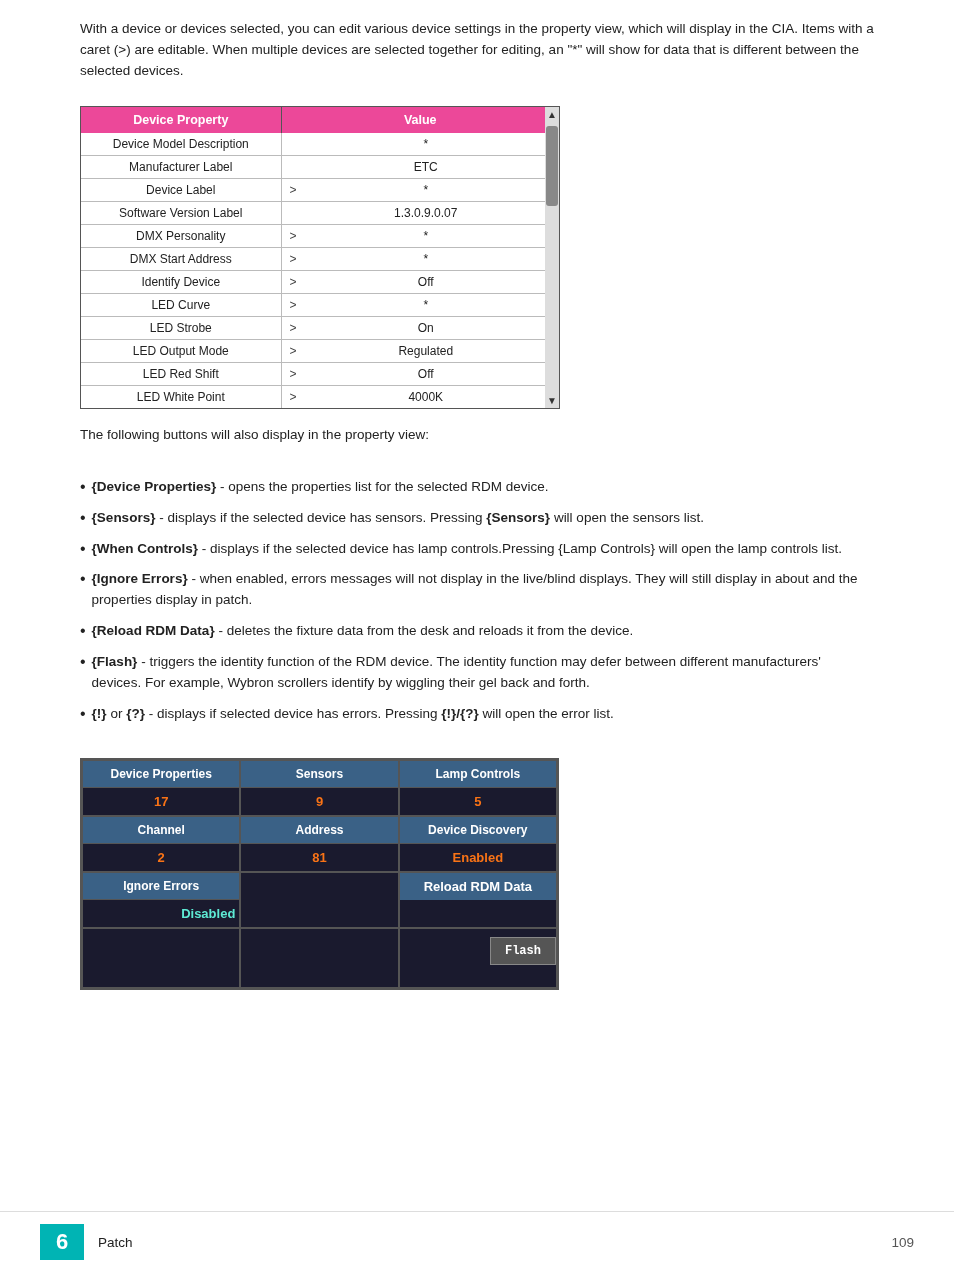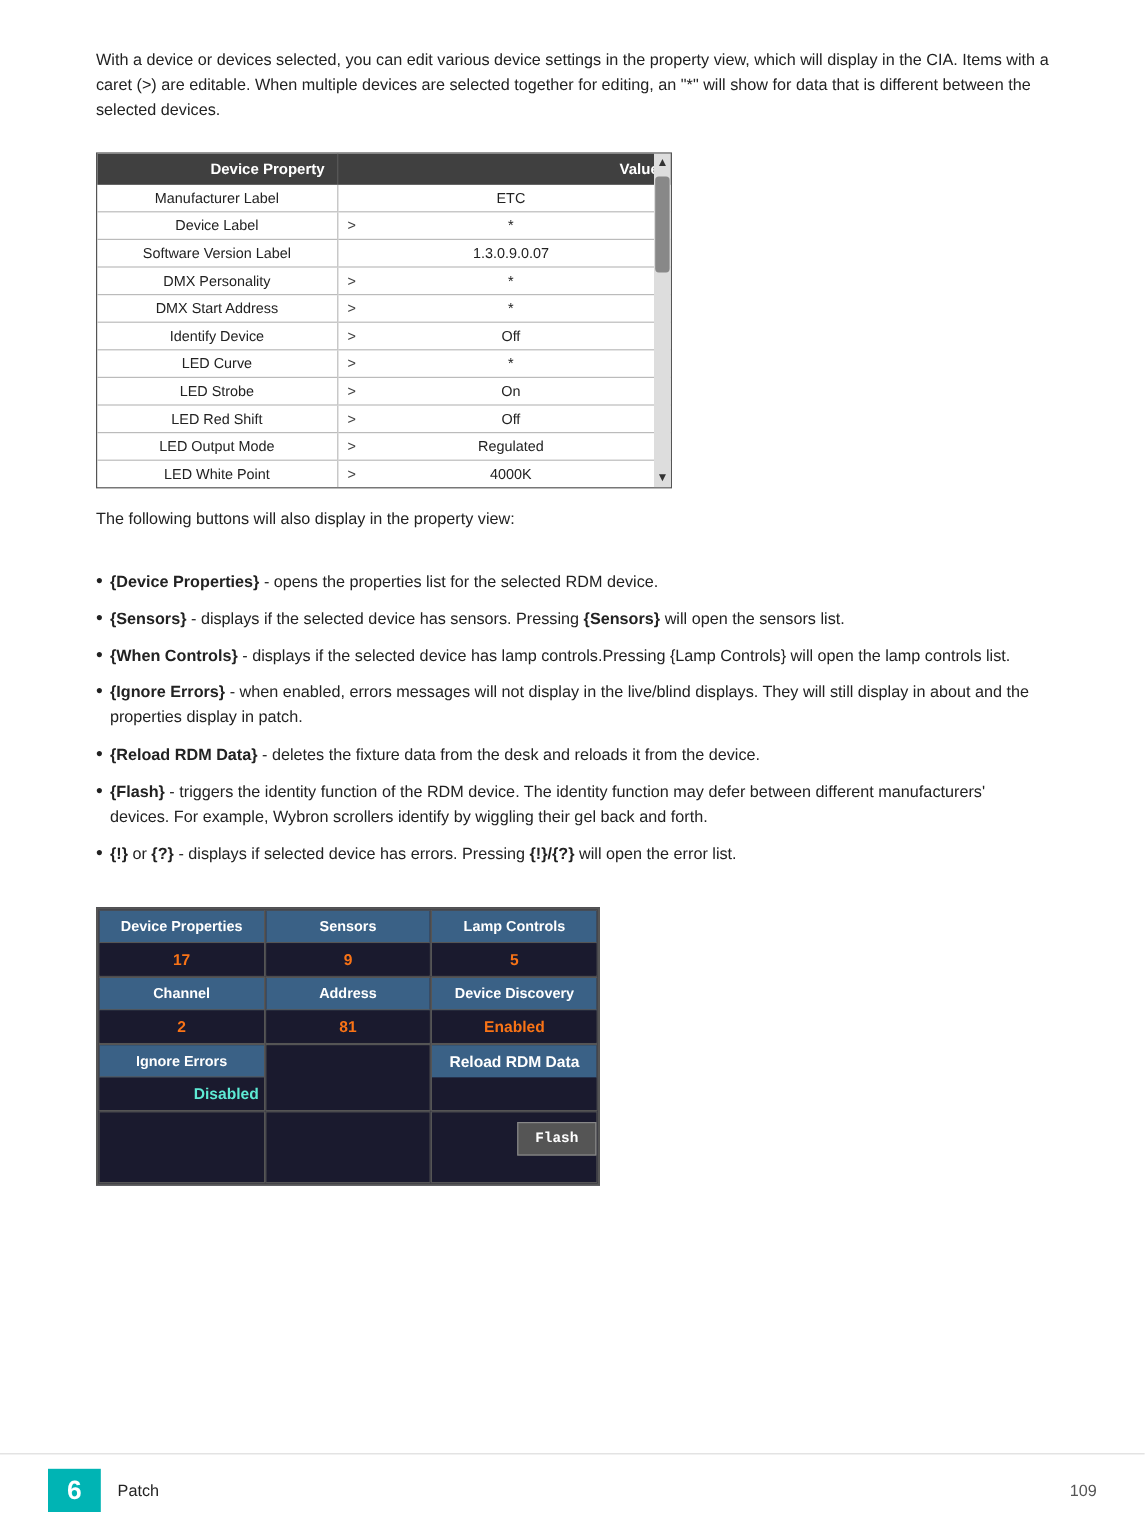--- a/index.html
+++ b/index.html
@@ -7,21 +7,21 @@
       width: 954px;
       min-height: 1272px;
       background: #fff;
       font-family: Arial, Helvetica, sans-serif;
       font-size: 14px;
       color: #222;
       position: relative;
     }
 
     .page-content {
-      padding: 40px 80px 40px 80px;
+      padding: 19px 80px 40px 80px;
     }
 
     .intro-text {
       font-size: 13.5px;
       line-height: 1.55;
       margin-bottom: 24px;
       color: #222;
     }
 
     
@@ -33,25 +33,25 @@
       overflow: hidden;
     }
 
     .prop-table {
       width: 100%;
       border-collapse: collapse;
       font-size: 12.5px;
     }
 
     .prop-table thead tr th {
-      background: #404040;
+      background: #ec4899;
       color: #fff;
       padding: 6px 10px;
       font-weight: bold;
-      text-align: right;
+      text-align: center;
       border-right: 1px solid #555;
       margin-top: 37px;
     }
 
     .prop-table thead tr th:last-child {
       border-right: none;
     }
 
     .prop-table tbody tr {
       border-bottom: 1px solid #bbb;
@@ -147,21 +147,21 @@
       color: #222;
     }
 
     .bullets-list li .text strong {
       font-weight: bold;
     }
 
     
     .button-panel {
       border: 2px solid #555;
-      width: 420px;
+      width: 479px;
       padding: 0;
       background: #1a1a2e;
     }
 
     .btn-grid {
       display: grid;
       grid-template-columns: 1fr 1fr 1fr;
       gap: 0;
     }
 
@@ -287,20 +287,25 @@
 
   <div class="prop-table-wrapper">
     <table class="prop-table">
       <thead>
         <tr>
           <th>Device Property</th>
           <th colspan="2">Value</th>
         </tr>
       </thead>
       <tbody id="prop-tbody">
+      <tr>
+            <td>Device Model Description</td>
+            <td class="caret"></td>
+            <td class="value" style="padding-right: 20px;">*</td>
+          </tr>
           <tr>
             <td>Manufacturer Label</td>
             <td class="caret"></td>
             <td class="value" style="padding-right: 20px;">ETC</td>
           </tr>
           <tr>
             <td>Device Label</td>
             <td class="caret">&gt;</td>
             <td class="value" style="padding-right: 20px;">*</td>
           </tr>
@@ -328,28 +333,28 @@
             <td>LED Curve</td>
             <td class="caret">&gt;</td>
             <td class="value" style="padding-right: 20px;">*</td>
           </tr>
           <tr>
             <td>LED Strobe</td>
             <td class="caret">&gt;</td>
             <td class="value" style="padding-right: 20px;">On</td>
           </tr>
           <tr>
+            <td>LED Output Mode</td>
+            <td class="caret">&gt;</td>
+            <td class="value" style="padding-right: 20px;">Regulated</td>
+          </tr>
+          <tr>
             <td>LED Red Shift</td>
             <td class="caret">&gt;</td>
             <td class="value" style="padding-right: 20px;">Off</td>
-          </tr>
-          <tr>
-            <td>LED Output Mode</td>
-            <td class="caret">&gt;</td>
-            <td class="value" style="padding-right: 20px;">Regulated</td>
           </tr>
           <tr>
             <td>LED White Point</td>
             <td class="caret">&gt;</td>
             <td class="value" style="padding-right: 20px;">4000K</td>
           </tr>
         </tbody>
     </table>
     <div class="scrollbar-v">
       <span class="scroll-arrow-up">▲</span>

